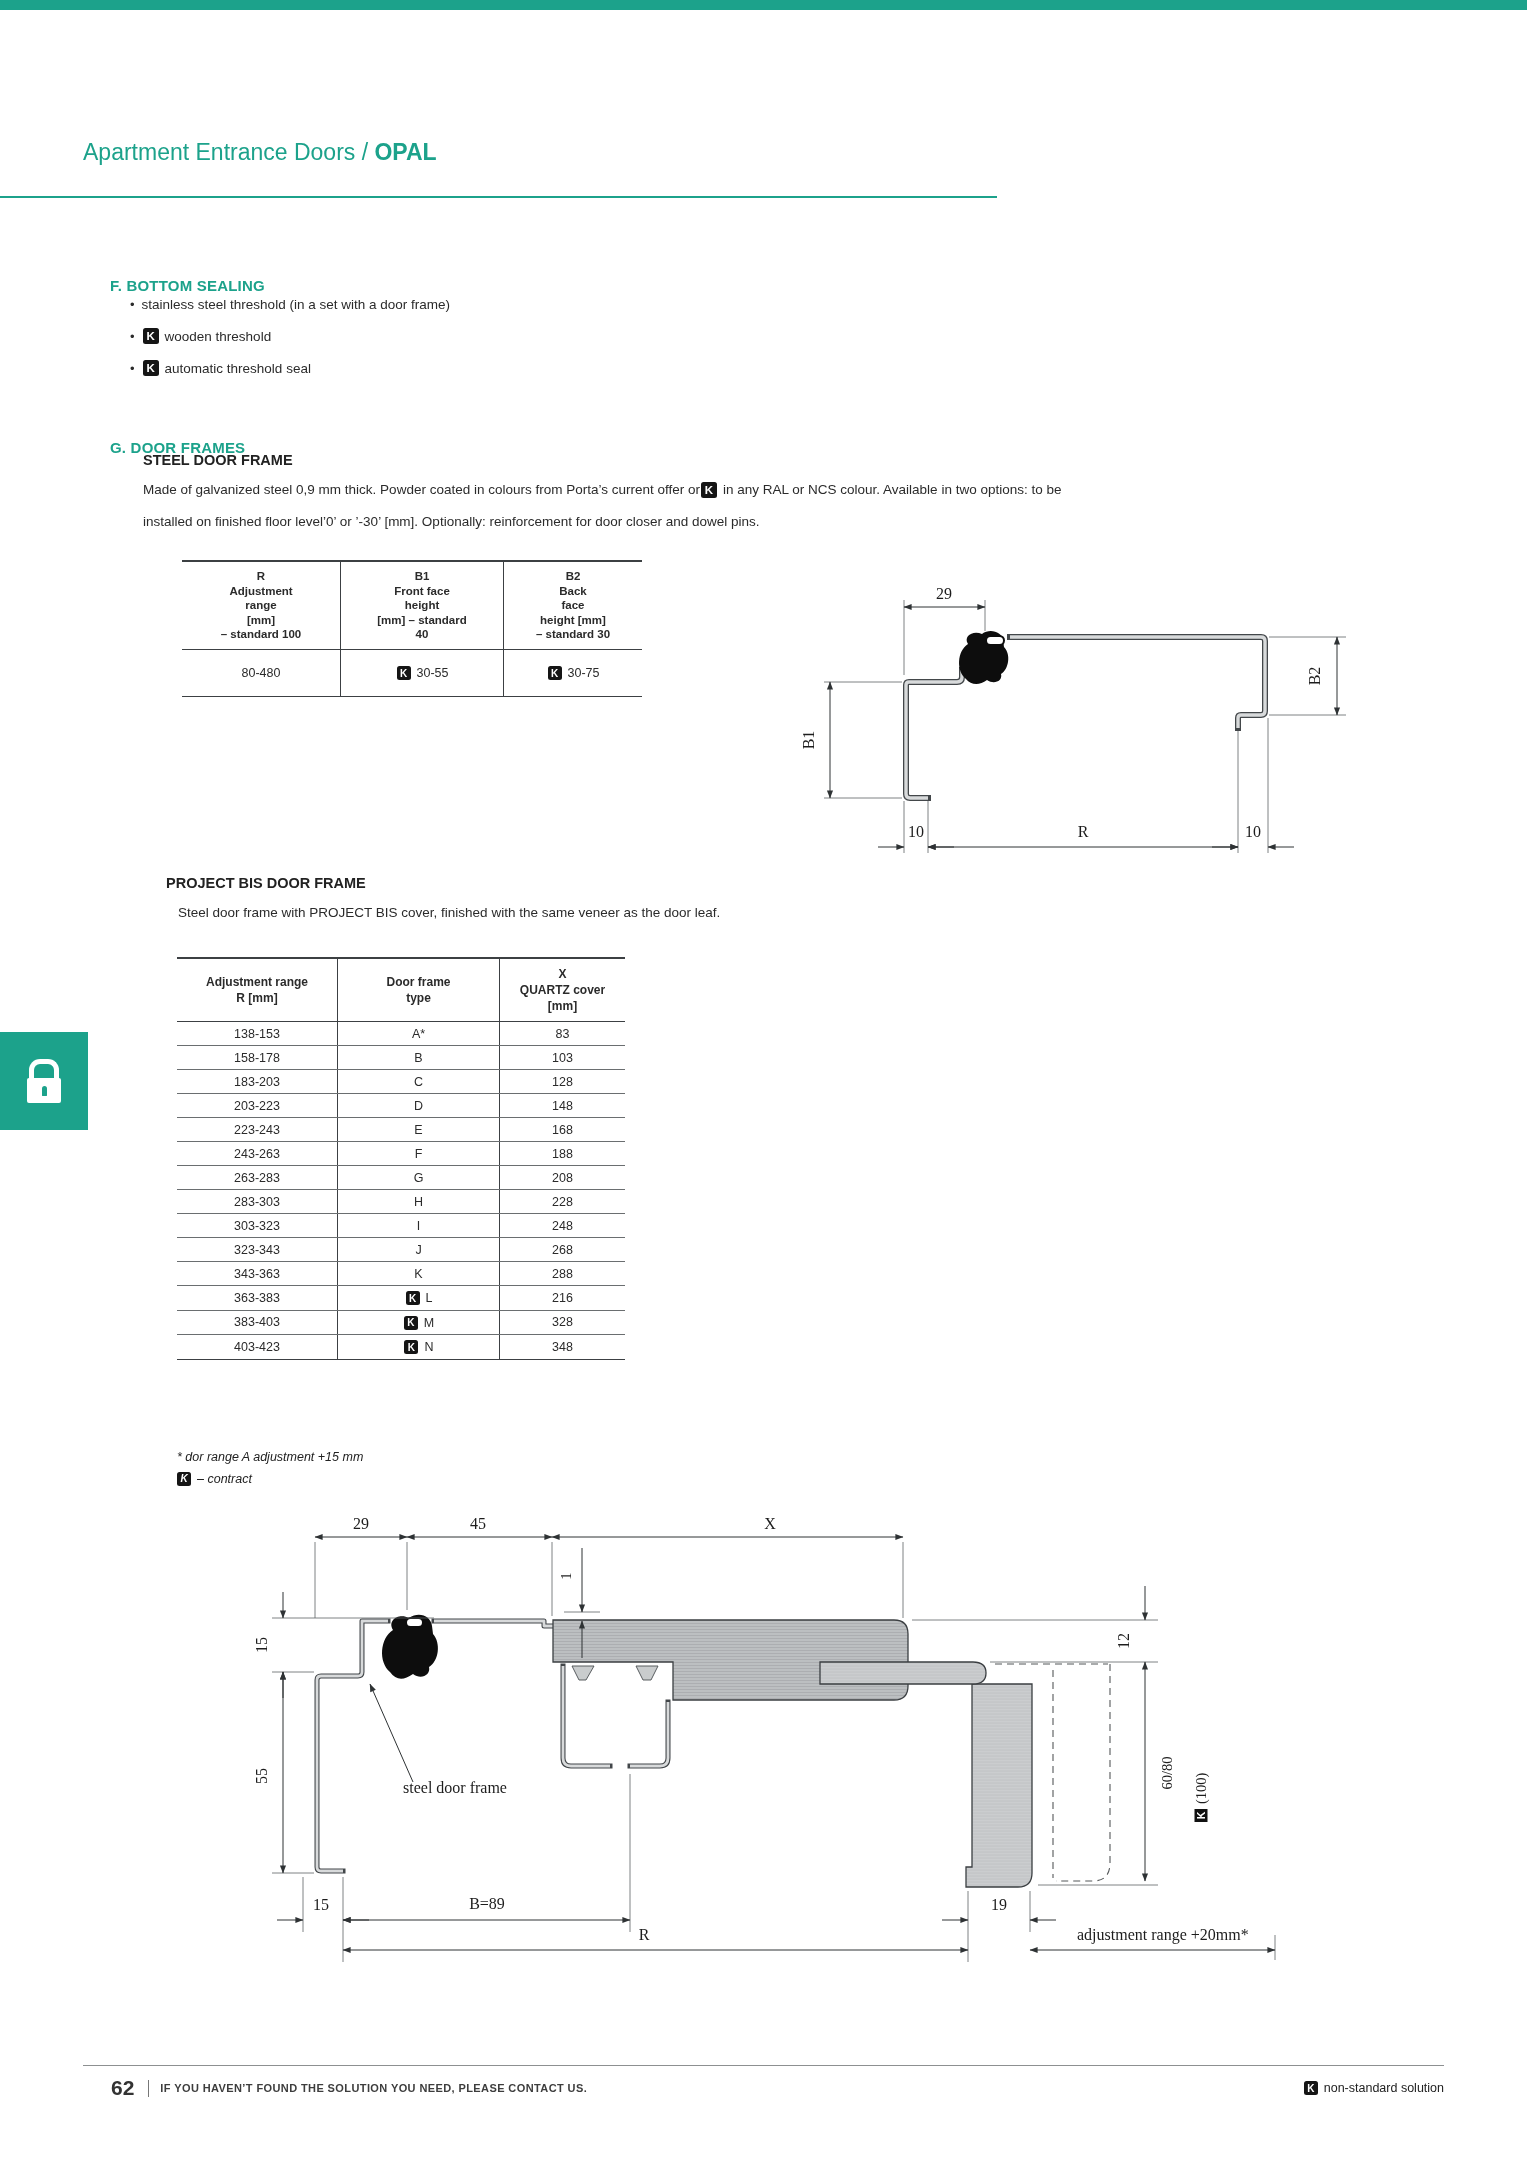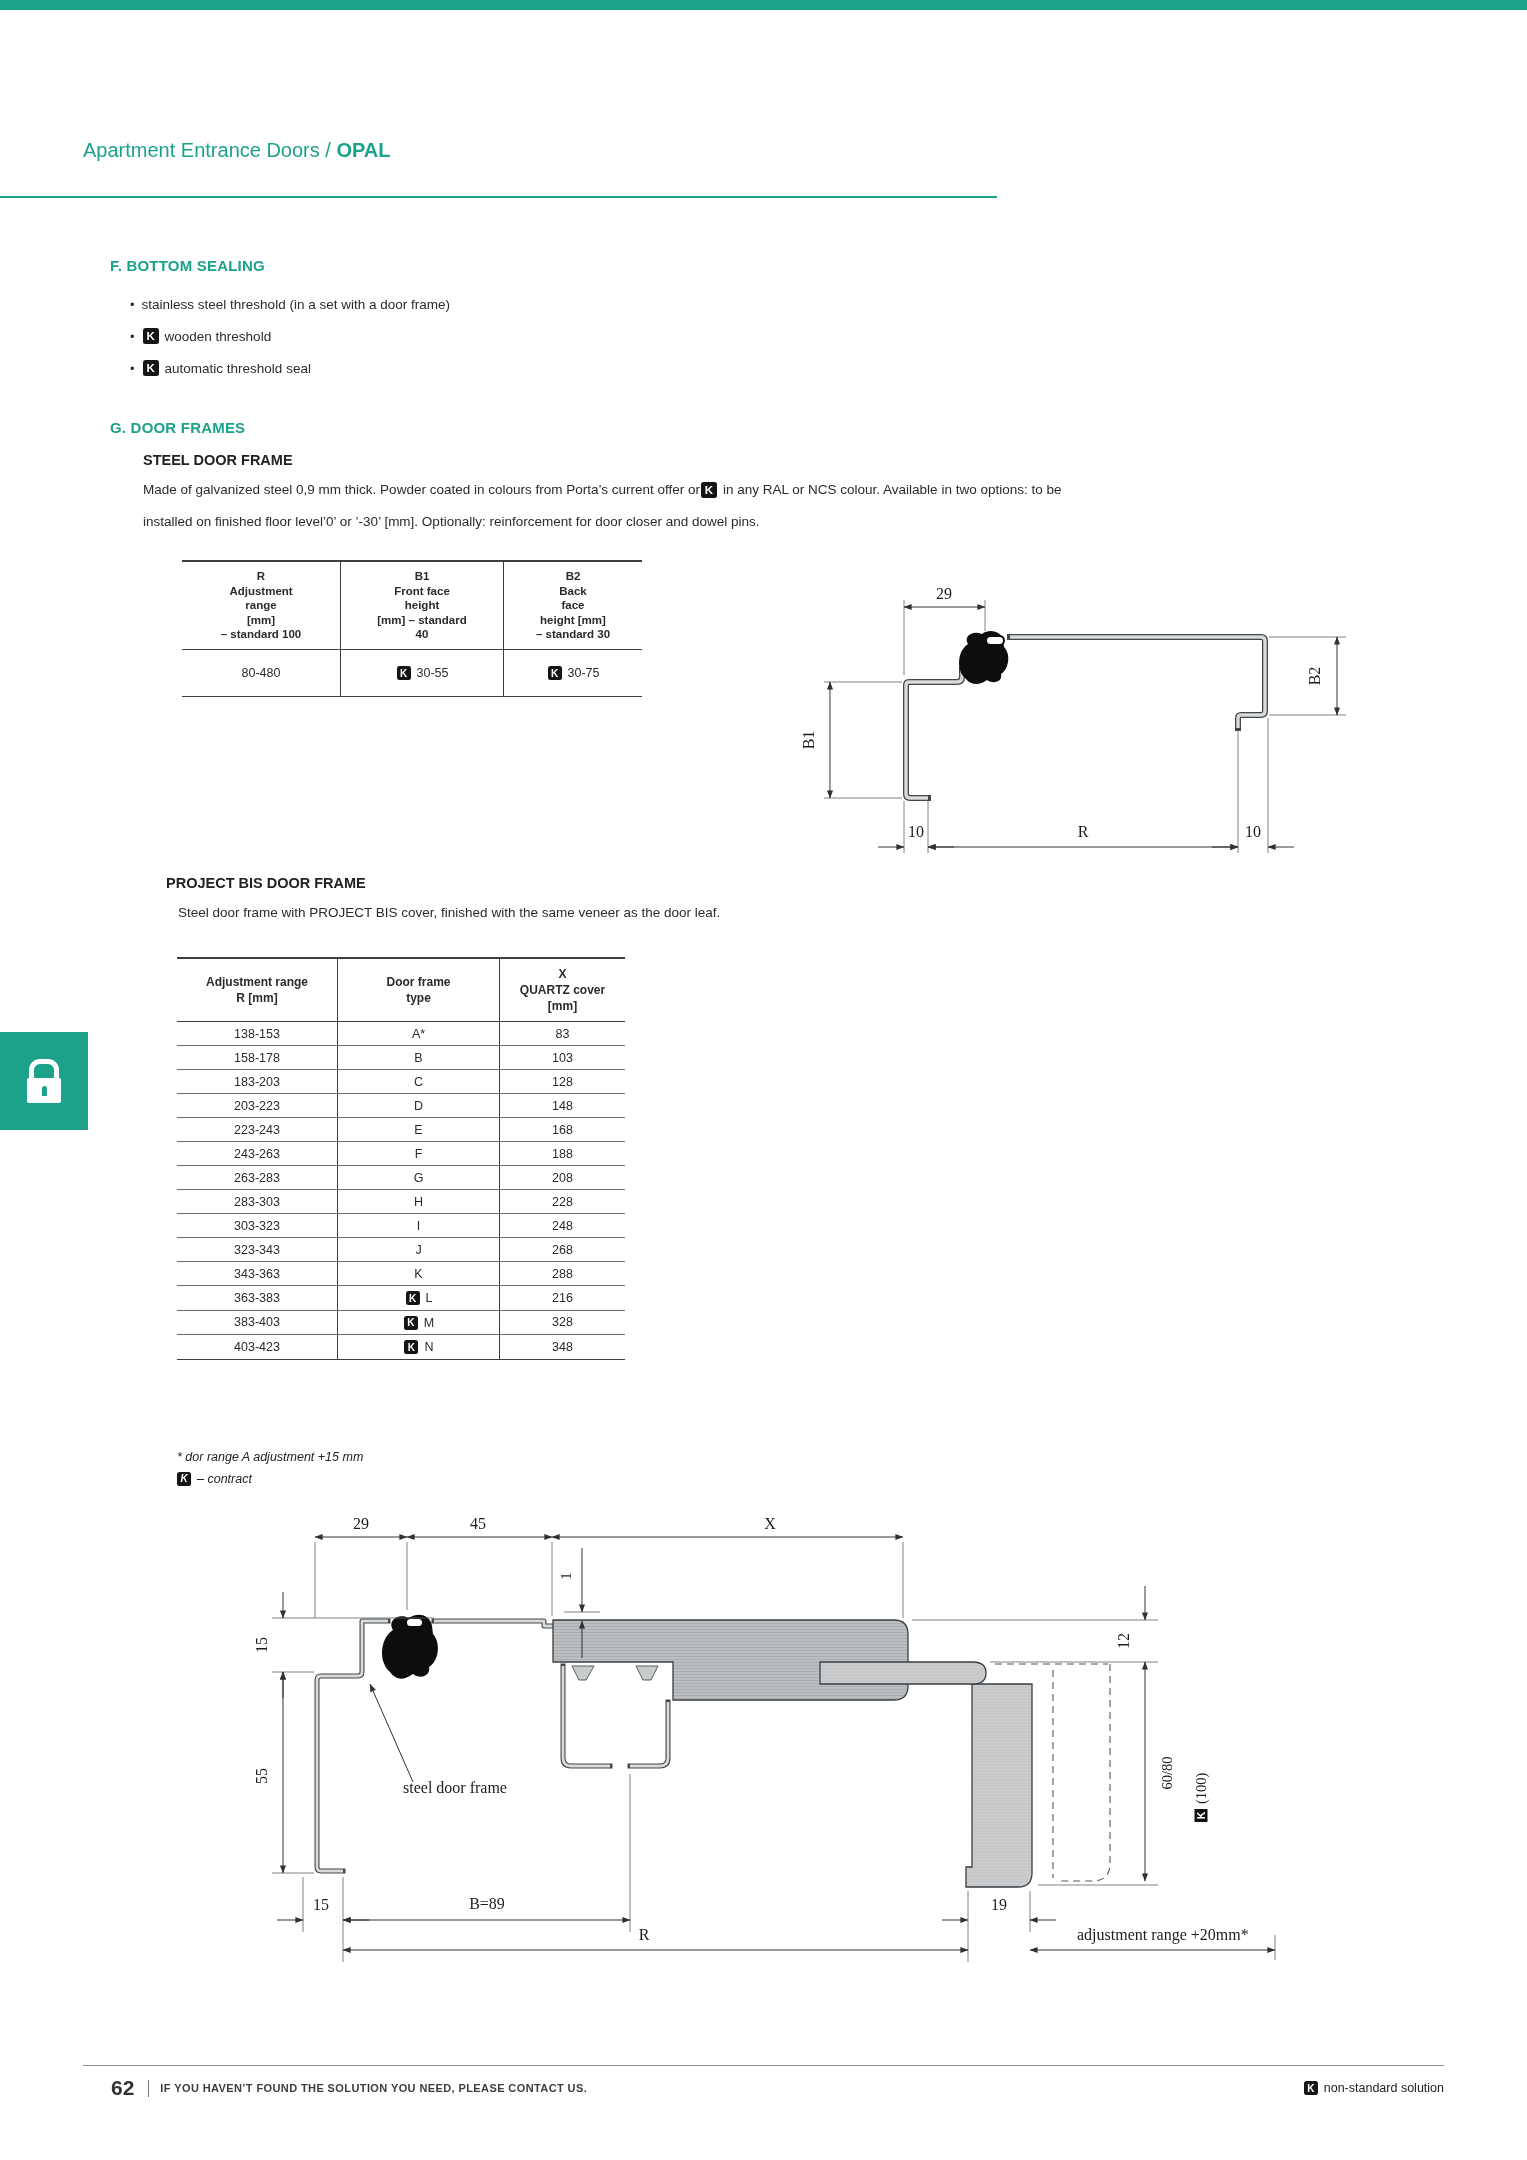--- a/index.html
+++ b/index.html
@@ -3,25 +3,25 @@
 <meta charset="utf-8">
 <style>
   :root{ --accent:#1CA28B; --ink:#2b2b2b; --line:#3c4043; }
   html,body{margin:0;padding:0;}
   body{
     position:relative; width:1527px; height:2160px; background:#fff;
     font-family:"Liberation Sans", sans-serif; color:var(--ink); overflow:hidden;
   }
   .abs{position:absolute;}
   .topbar{left:0;top:0;width:1527px;height:10px;background:var(--accent);}
-  .breadcrumb{left:83px;top:139px;font-size:20px;color:var(--accent);}
+  .breadcrumb{left:83px;top:139px;font-size:23px;color:var(--accent);}
   .breadcrumb b{font-weight:bold;}
   .header-rule{left:0;top:196px;width:997px;height:2px;background:var(--accent);}
 
-  .sec-title{font-size:15px;font-weight:bold;color:var(--accent);letter-spacing:.2px;}
+  .sec-title{font-size:15px;font-weight:bold;color:var(--accent);letter-spacing:.2px;margin-top:20px;}
   .f-title{left:110px;top:257px;}
   .g-title{left:110px;top:419px;}
 
   ul.bullets{left:130px;top:288px;margin:0;padding:0;list-style:none;font-size:13.5px;}
   ul.bullets li{height:32px;display:flex;align-items:center;}
   ul.bullets .dot{font-size:13px;margin-right:7px;}
 
   .kb{
     display:inline-flex;align-items:center;justify-content:center;
     width:16px;height:16px;background:#151515;color:#fff;font-weight:bold;

